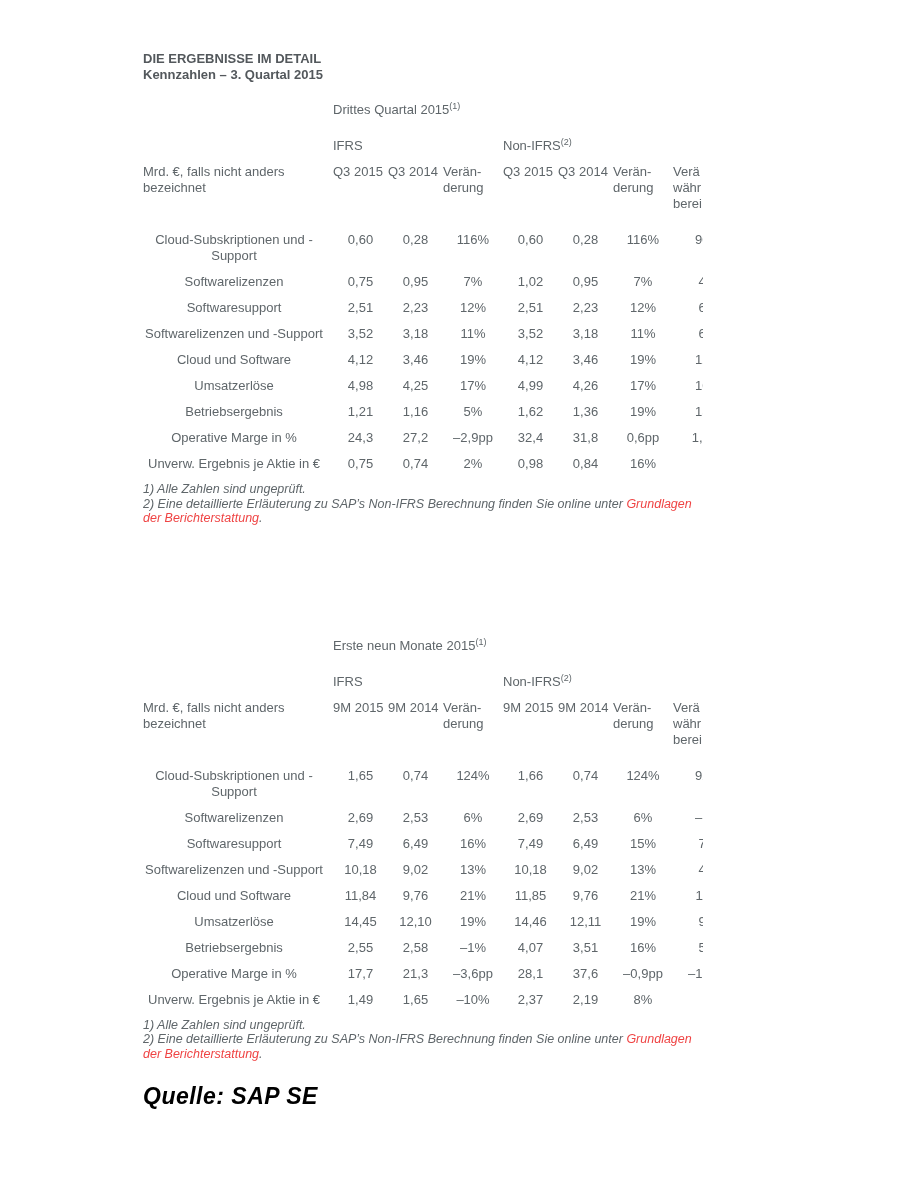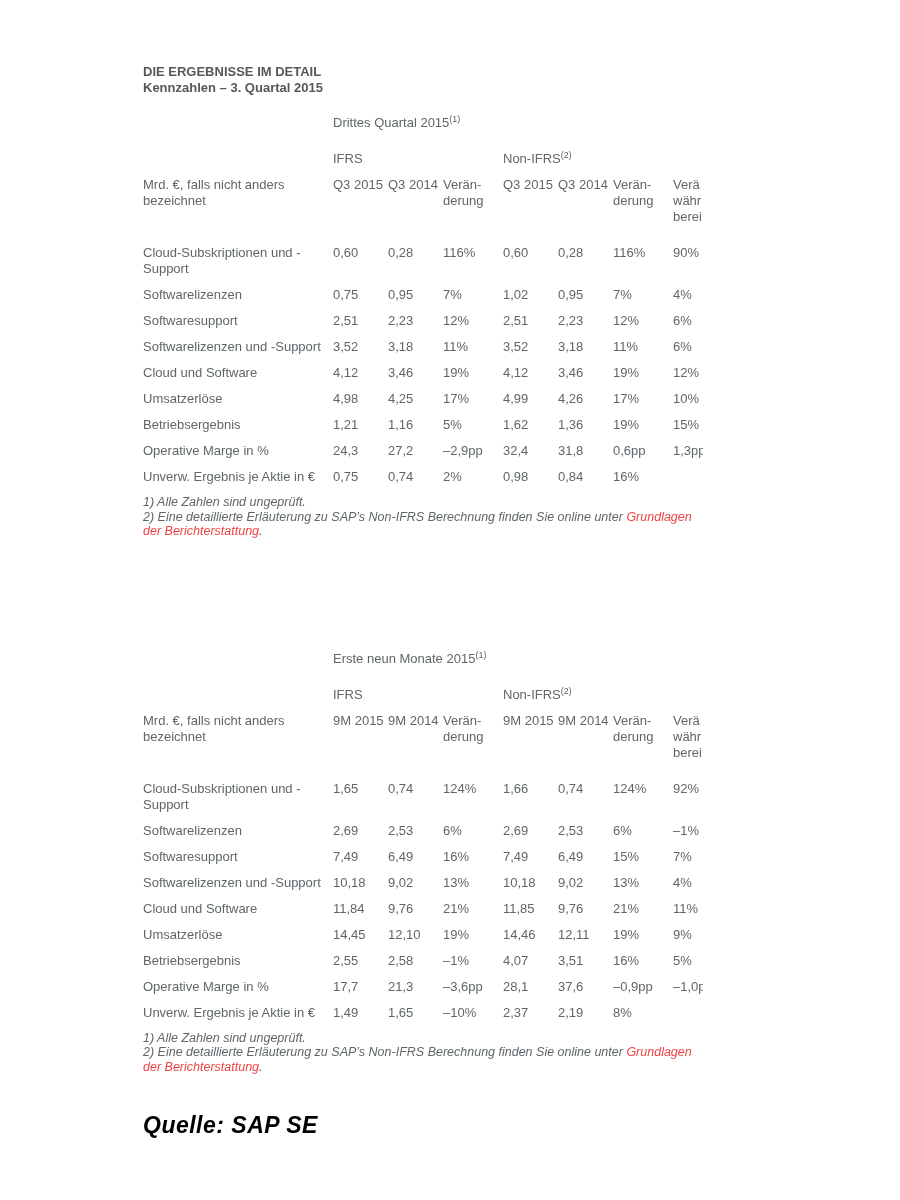--- a/index.html
+++ b/index.html
@@ -1,21 +1,21 @@
 <!DOCTYPE html>
 <html><head>
 <meta charset="utf-8">
 <style>
   * { margin:0; padding:0; box-sizing:border-box; }
   html,body { width:900px; height:1200px; background:#ffffff;
     font-family:"Liberation Sans", sans-serif; }
   body { position:relative; overflow:hidden; color:#5f666a; }
 
   .content {
-    position:absolute; left:143px; top:64px; width:560px; overflow:hidden;
+    position:absolute; left:143px; top:51px; width:560px; overflow:hidden;
     font-size:13px; line-height:16px;
   }
 
   h1, h2 { font-size:13px; line-height:16px; font-weight:bold; color:#53585c; }
 
   .grid {
     display:grid;
     grid-template-columns:190px 55px 55px 60px 55px 55px 60px 70px;
     align-items:start;
   }
@@ -28,31 +28,31 @@
   .group-row { margin-top:20px; }
   .group-ifrs { grid-column:2 / span 3; }
   .group-nonifrs { grid-column:5 / span 3; white-space:nowrap; }
 
   .header-row { margin-top:10px; min-height:48px; }
   .header-row .cell { white-space:pre-line; }
 
   .rows { margin-top:20px; }
   .drow { display:grid;
     grid-template-columns:190px 55px 55px 60px 55px 55px 60px 70px;
-    align-items:start; margin-bottom:10px; }
+    align-items:start; margin-bottom:10px;text-align:center; }
   .cell.label { white-space:pre-line; padding-right:8px; }
   .cell.val { white-space:nowrap; }
 
   .footnotes { font-style:italic; font-size:12.5px; line-height:14.5px; }
   .footnotes a { color:#ef4444; text-decoration:none; font-style:italic; }
 
   .gap-to-t2 { height:96px; }
 
   .source-line {
-    margin-top:38px;
+    margin-top:22px;
     font-size:23px; line-height:26px;
     font-weight:bold; font-style:italic; color:#000000;
     letter-spacing:0.5px; white-space:nowrap;
   }
 </style>
 </head>
 <body>
 
 <div class="content">
 

